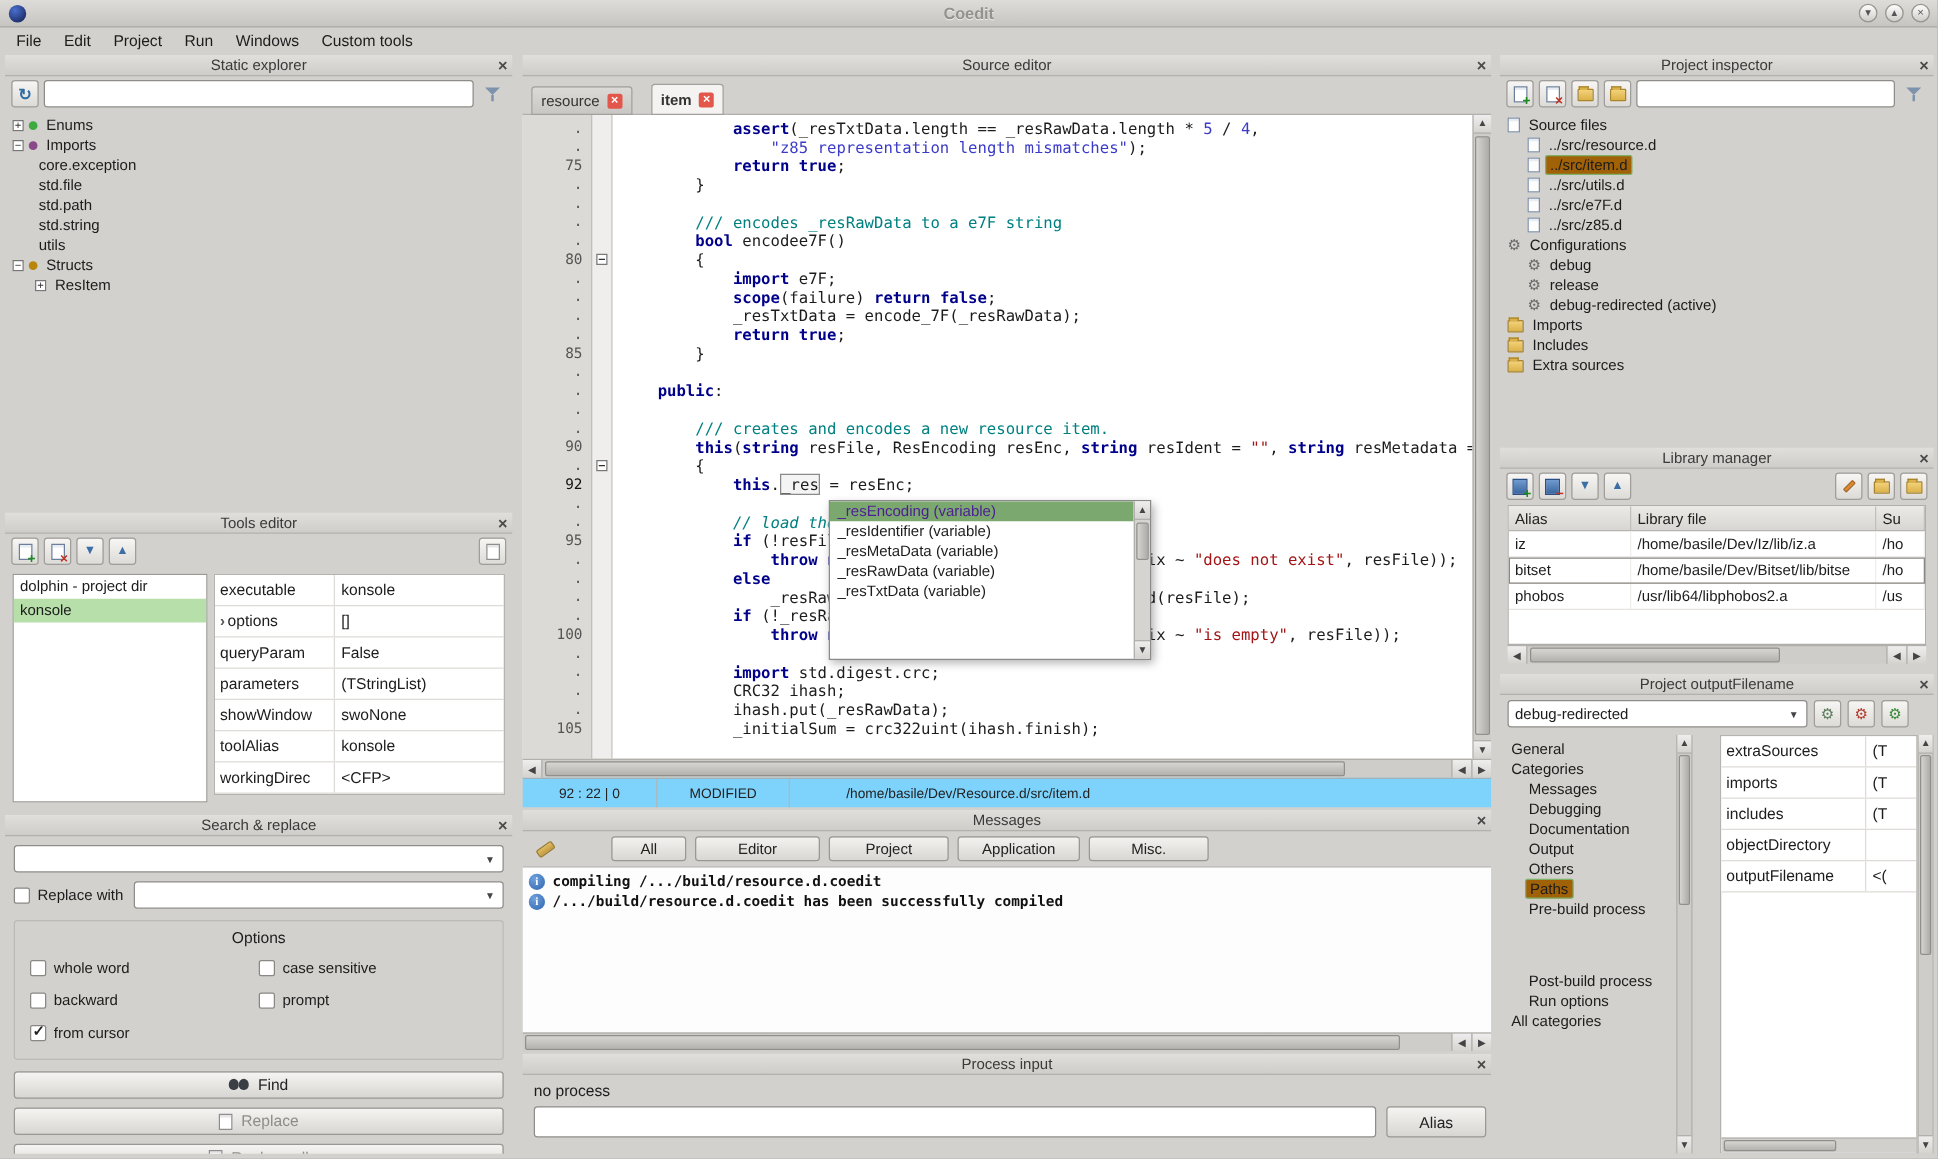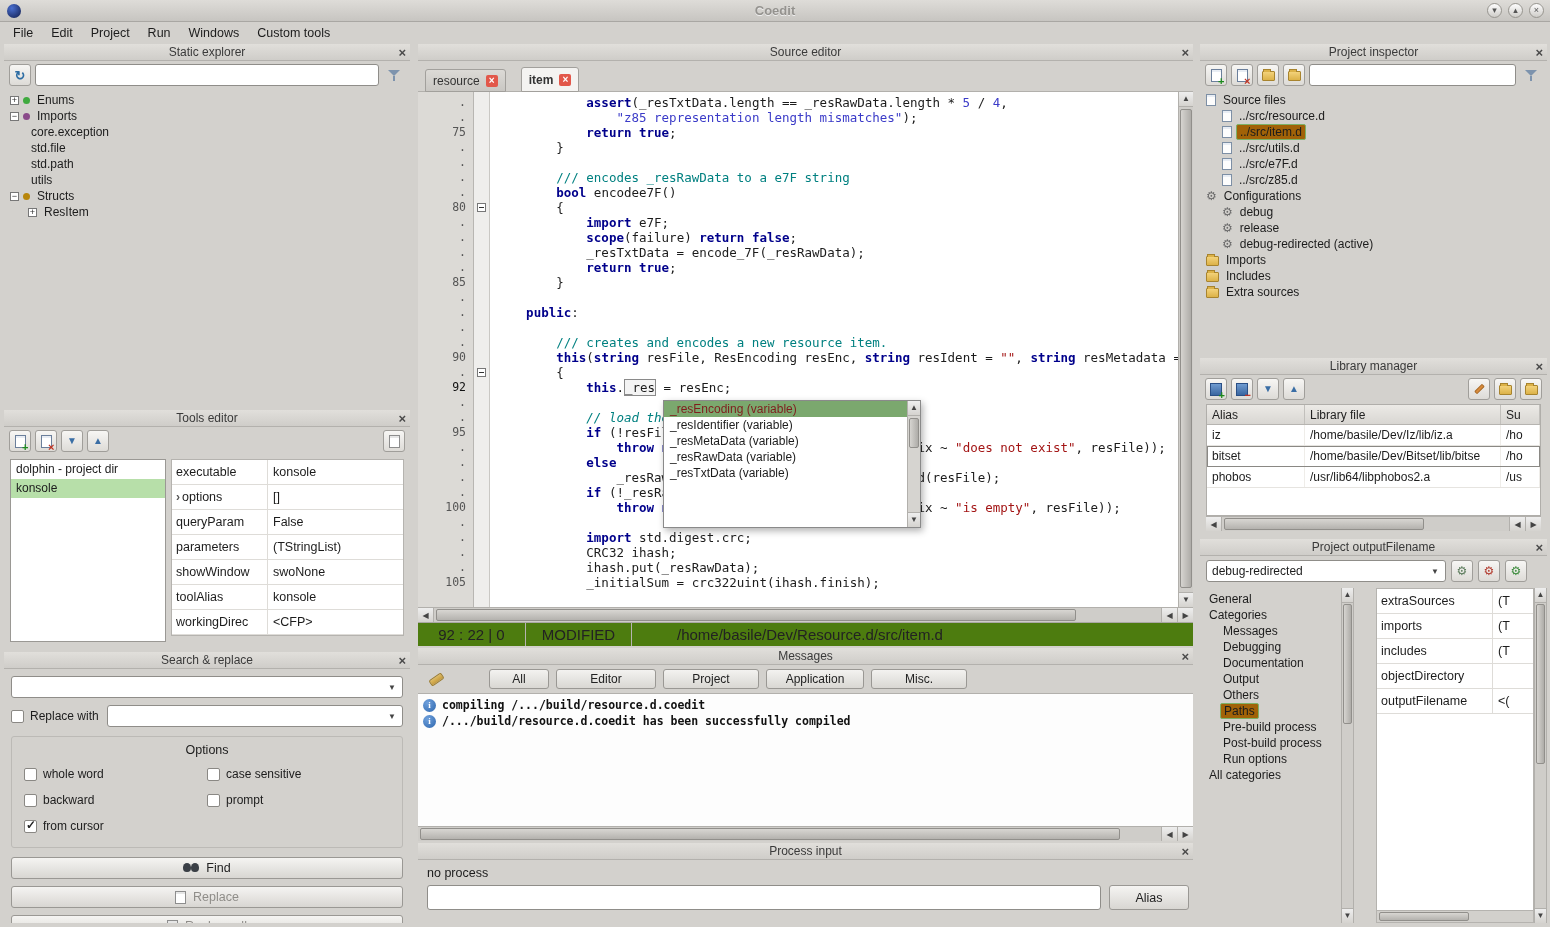--- a/index.html
+++ b/index.html
@@ -141,35 +141,35 @@
     background:linear-gradient(#eee,#d5d3cf);border-bottom:1px solid #b2b0ac}
   .vs-btn.bot{border-top:1px solid #b2b0ac;border-bottom:none}
   .vs-track{flex:1;position:relative}
   .vs-thumb{position:absolute;left:1px;right:1px;border-radius:2px;
     background:linear-gradient(90deg,#d6d4d0,#aeaca8);border:1px solid #918f8b}
 
   .completion{position:absolute;left:245px;top:308px;width:258px;height:128px;background:#fff;
     border:1px solid #8a8a8a;box-shadow:2px 3px 7px rgba(0,0,0,.3);display:flex;z-index:5}
   .comp-list{flex:1;overflow:hidden}
   .comp-item{height:16px;line-height:16px;padding:0 6px;font-size:12px;white-space:nowrap;overflow:hidden}
-  .comp-item.sel{background:#7ba86e;color:#7f1d1d}
+  .comp-item.sel{background:#7ba86e;color:#4c1d95}
   .comp-scroll{flex:0 0 13px;background:#d6d4d0;border-left:1px solid #b2b0ac;display:flex;flex-direction:column}
   .comp-scroll .vs-track{position:relative}
   .comp-thumb{position:absolute;left:1px;right:1px;top:2px;height:30px;border-radius:2px;
     background:linear-gradient(90deg,#d6d4d0,#aeaca8);border:1px solid #918f8b}
 
   .hscroll{flex:0 0 15px;background:#cfcdc9;border-top:1px solid #b2b0ac;position:relative}
   .hs-thumb{position:absolute;top:1px;bottom:1px;border-radius:2px;
     background:linear-gradient(#d8d6d2,#b4b2ae);border:1px solid #918f8b}
   .hs-btn{position:absolute;top:0;bottom:0;width:16px;text-align:center;font-size:8px;line-height:15px;
     color:#444;background:linear-gradient(#eee,#d5d3cf);border-left:1px solid #b2b0ac}
   .hs-btn.lft{left:0;border-left:none;border-right:1px solid #b2b0ac}
 
-  .statusbar{flex:0 0 24px;background:#4d7c0f;border-top:1px solid #aaa8a4;display:flex;
-    align-items:stretch;font-size:15px;color:#222}
+  .statusbar{flex:0 0 24px;background:#7dd3fc;border-top:1px solid #aaa8a4;display:flex;
+    align-items:stretch;font-size:11px;color:#222}
   .sb-cell{display:flex;align-items:center;justify-content:center;border-right:1px solid #b6b4b0;padding:0 10px}
   .sb-cell.caret{width:108px;flex:0 0 108px}
   .sb-cell.state{width:106px;flex:0 0 106px}
   .sb-cell.file{flex:1;justify-content:flex-start;padding-left:45px;border-right:none}
 
   
   .msg-tb{padding:3px 7px;flex:0 0 28px}
   #msg-tabs{display:flex;gap:7px;margin-left:38px}
   .msg-tab{height:20px;border:1px solid #9a9894;border-radius:3px;
     background:linear-gradient(#f3f2f0,#d9d7d3);display:flex;align-items:center;justify-content:center;
@@ -265,20 +265,23 @@
           <span class="tree-label">Imports</span>
         </div>
         <div class="tree-row" style="padding-left: 22px;">
           <span class="tree-label">core.exception</span>
         </div>
         <div class="tree-row" style="padding-left: 22px;">
           <span class="tree-label">std.file</span>
         </div>
         <div class="tree-row" style="padding-left: 22px;">
           <span class="tree-label">std.path</span>
+        </div>
+        <div class="tree-row" style="padding-left: 22px;">
+          <span class="tree-label">std.string</span>
         </div>
         <div class="tree-row" style="padding-left: 22px;">
           <span class="tree-label">utils</span>
         </div>
         <div class="tree-row" style="padding-left: 4px;">
           <span class="expander">−</span>
           <span class="dot" style="background: rgb(184, 134, 11);"></span>
           <span class="tree-label">Structs</span>
         </div>
         <div class="tree-row" style="padding-left: 22px;">
@@ -778,21 +781,21 @@
           </div>
           <div class="tree-row" style="padding-left: 18px;">
             <span class="tree-label">Others</span>
           </div>
           <div class="tree-row" style="padding-left: 18px;">
             <span class="tree-label sel">Paths</span>
           </div>
           <div class="tree-row" style="padding-left: 18px;">
             <span class="tree-label">Pre-build process</span>
           </div>
-          <div class="tree-row" style="padding-left: 18px;">
+          <div class="tree-row" style="padding-left: 18px; margin-top: 42px;">
             <span class="tree-label">Post-build process</span>
           </div>
           <div class="tree-row" style="padding-left: 18px;">
             <span class="tree-label">Run options</span>
           </div>
           <div class="tree-row" style="padding-left: 4px;">
             <span class="tree-label">All categories</span>
           </div>
         </div>
       <div class="mini-vscroll">

